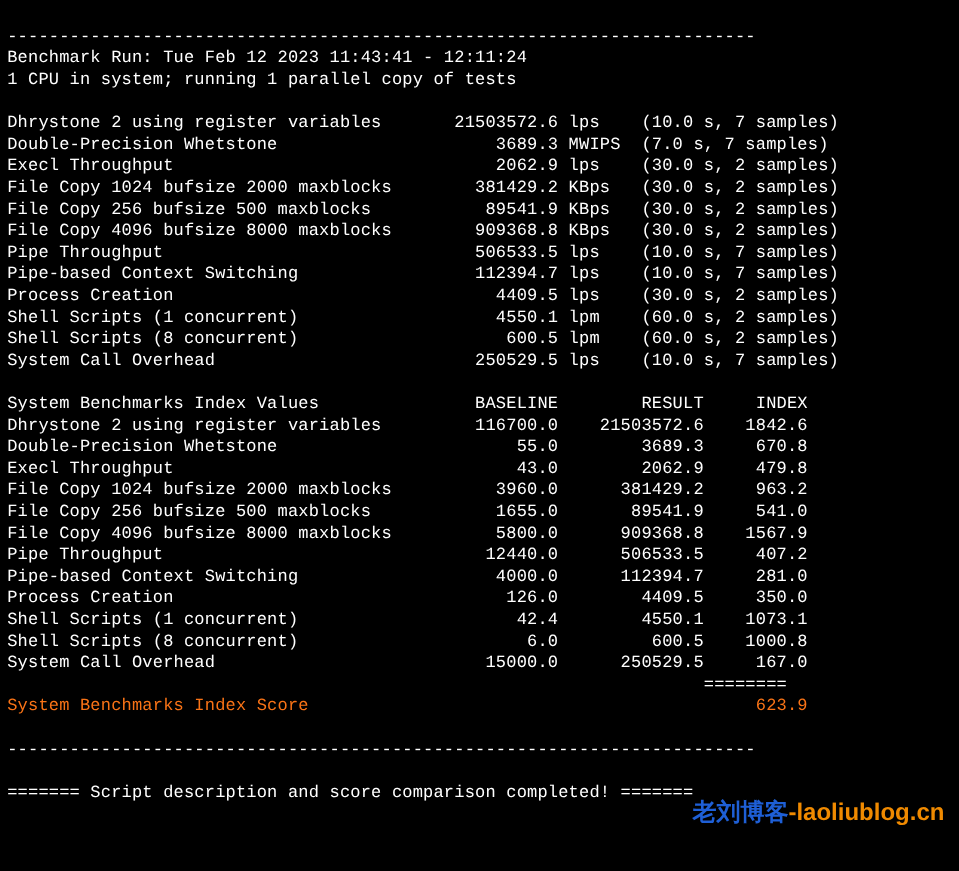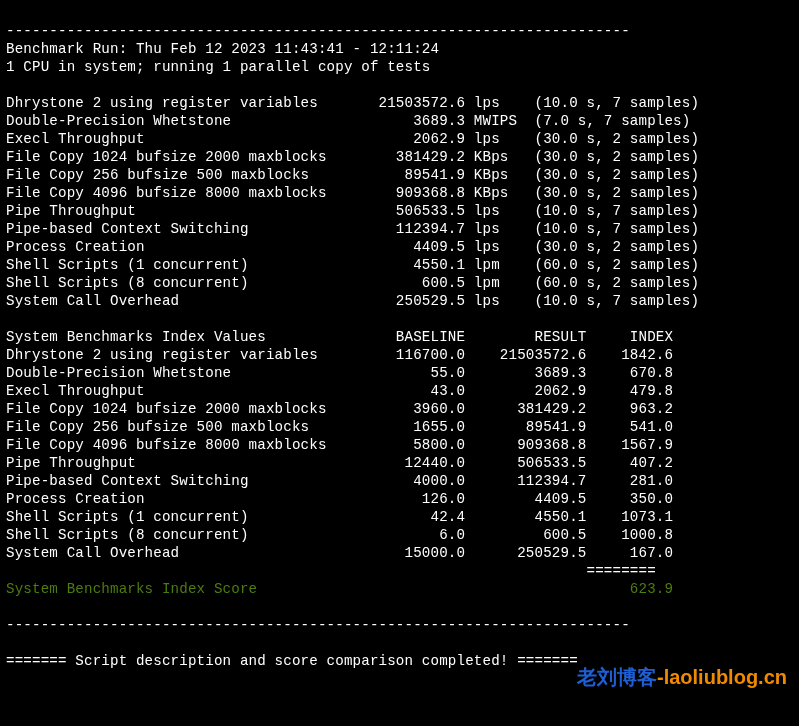--- a/index.html
+++ b/index.html
@@ -13,39 +13,39 @@
     width: 799px;
     height: 726px;
     overflow: hidden;
   }
   .terminal {
     padding: 4px 6px;
     white-space: pre;
     letter-spacing: 0.15px;
   }
   .sep { color: #fff; }
-  .score-line { color: #4d7c0f; }
+  .score-line { color: #f97316; }
   .watermark {
     position: absolute;
     right: 12px;
     bottom: 40px;
     font-family: Arial, sans-serif;
     font-weight: bold;
     font-size: 20px;
     pointer-events: none;
   }
   .watermark .blue { color: #1e5fd6; margin-top: 16px; }
   .watermark .orange { color: #f08a00; }
 </style>
 </head>
 <body>
 
 <div class="terminal">
 <span class="sep">------------------------------------------------------------------------</span>
-<span>Benchmark Run: Thu Feb 12 2023 11:43:41 - 12:11:24</span>
+<span>Benchmark Run: Tue Feb 12 2023 11:43:41 - 12:11:24</span>
 <span>1 CPU in system; running 1 parallel copy of tests</span>
 
 <span id="raw-body">Dhrystone 2 using register variables       21503572.6 lps    (10.0 s, 7 samples)
 Double-Precision Whetstone                     3689.3 MWIPS  (7.0 s, 7 samples)
 Execl Throughput                               2062.9 lps    (30.0 s, 2 samples)
 File Copy 1024 bufsize 2000 maxblocks        381429.2 KBps   (30.0 s, 2 samples)
 File Copy 256 bufsize 500 maxblocks           89541.9 KBps   (30.0 s, 2 samples)
 File Copy 4096 bufsize 8000 maxblocks        909368.8 KBps   (30.0 s, 2 samples)
 Pipe Throughput                              506533.5 lps    (10.0 s, 7 samples)
 Pipe-based Context Switching                 112394.7 lps    (10.0 s, 7 samples)

